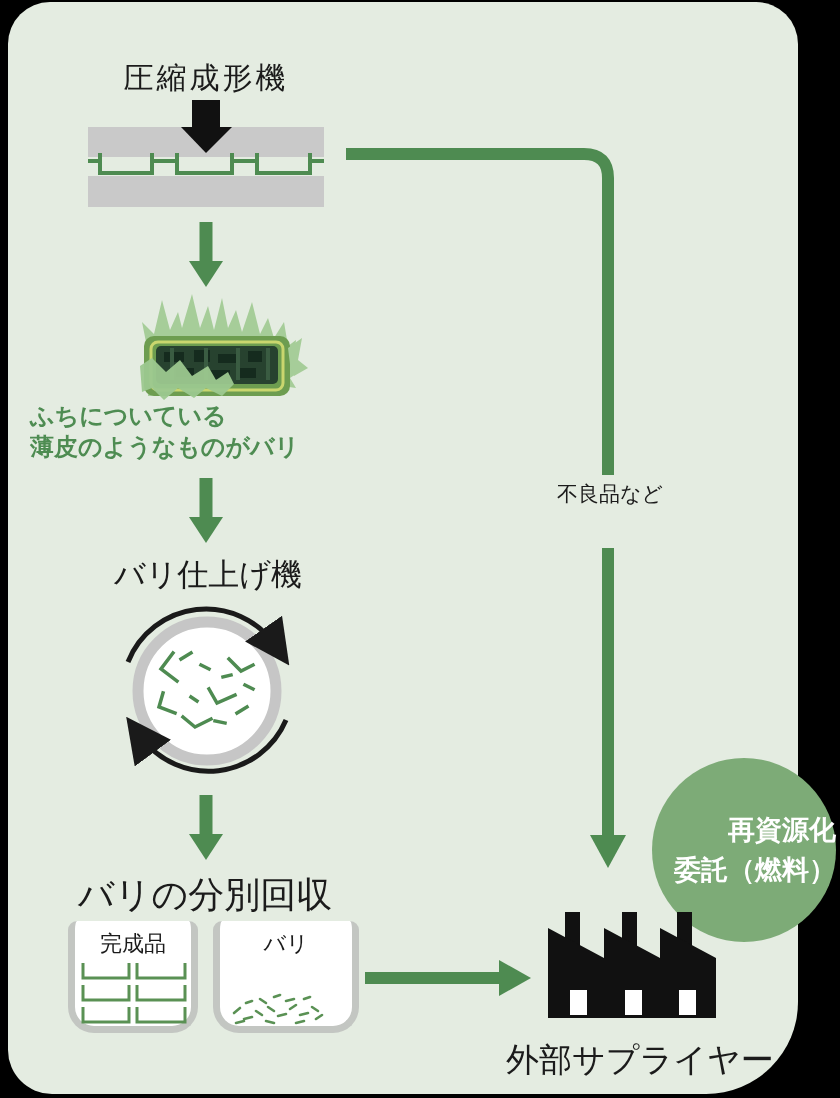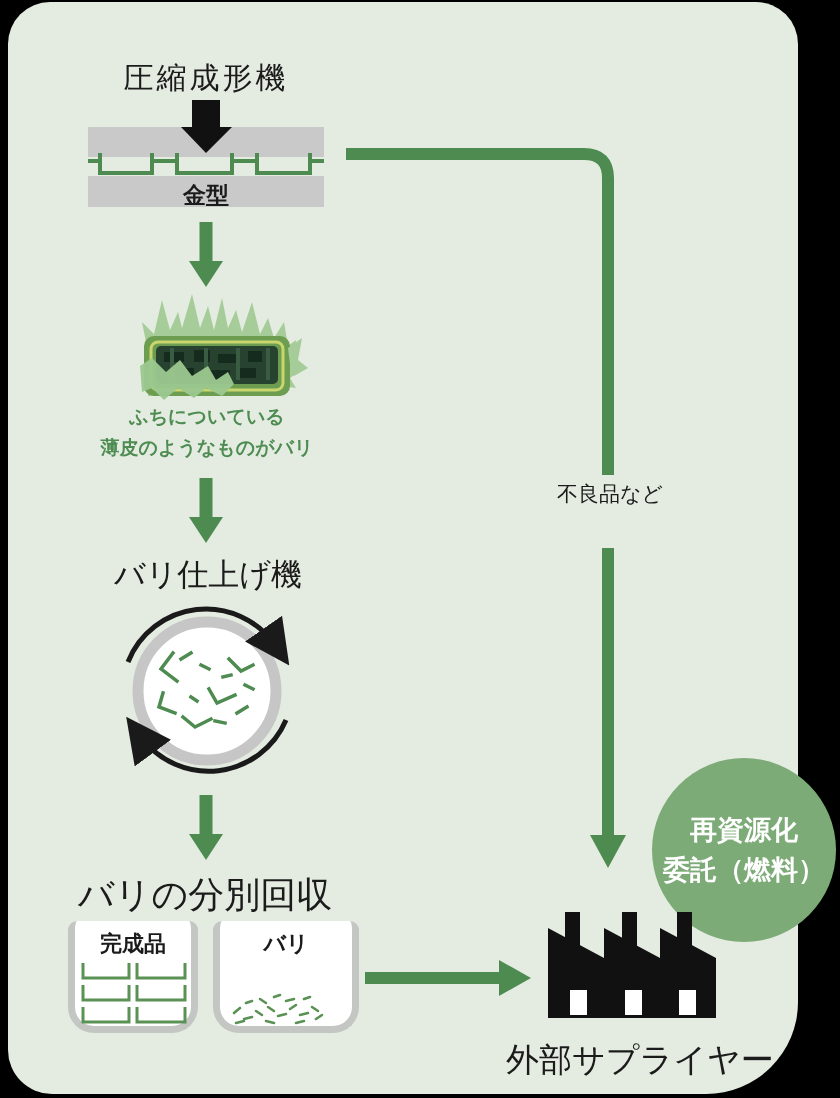--- a/index.html
+++ b/index.html
@@ -9,57 +9,56 @@
   }
   .panel{
     position:absolute;left:8px;top:2px;width:790px;height:1092px;
     background:#e4ece1;border-radius:42px 42px 92px 44px;
   }
   .abs{position:absolute;}
   .heading{font-weight:normal;color:#1b1b1b;text-align:center;white-space:nowrap;}
   .title-main{left:36px;top:58px;width:340px;font-size:30px;letter-spacing:3px;}
   .mold-label{left:146px;top:180px;width:120px;font-size:23px;text-align:center;font-weight:bold;color:#1b1b1b;}
   .caption-green{
-    left:30px;top:401px;width:354px;text-align:center;
-    color:#4e8c52;font-weight:bold;font-size:19px;line-height:31px;
+    left:30px;top:401px;width:354px;
+    color:#4e8c52;font-weight:bold;font-size:24px;line-height:31px;
   }
   .finisher-title{left:36px;top:554px;width:344px;font-size:31px;}
   .separation-title{left:36px;top:871px;width:338px;font-size:36px;}
   .reject-label{left:520px;top:480px;width:180px;font-size:21px;}
   .supplier-label{left:506px;top:1038px;width:262px;font-size:33px;}
   .bin{
     position:absolute;top:921px;height:112px;background:#fff;box-sizing:border-box;
     border:7px solid #c3c6c2;border-top:none;border-radius:9px 9px 26px 26px;
   }
   .bin-finished{left:68px;width:130px;}
   .bin-burr{left:213px;width:146px;}
   .bin-label{position:absolute;top:8px;left:0;width:100%;text-align:center;
-    font-weight:bold;font-size:22px;color:#1b1b1b;}
+    font-weight:normal;font-size:22px;color:#1b1b1b;}
   .badge{
     left:652px;top:758px;width:184px;height:184px;border-radius:50%;
     background:#7dab77;color:#ffffff;font-weight:bold;font-size:27px;line-height:40px;
-    text-align:center;box-sizing:border-box;padding-top:52px;z-index:3;
+    text-align:right;box-sizing:border-box;padding-top:52px;z-index:3;
   }
   .z2{z-index:2;} .z4{z-index:4;}
   svg{display:block;}
 </style>
 </head>
 <body>
 
 <div class="stage">
   <div class="panel"></div>
 
   <div class="abs heading title-main">圧縮成形機</div>
 
   <svg class="abs" style="left:85px;top:123px;" width="242" height="86" viewBox="0 0 242 86">
     <rect x="3" y="4" width="236" height="30" fill="#c9c9c9"></rect>
     <rect x="3" y="53" width="236" height="31" fill="#c9c9c9"></rect>
     <path d="M3,38 H15 V30 V50 H67 V30 V38 H92 V30 V50 H147 V30 V38 H172 V30 V50 H225 V30 V38 H239" fill="none" stroke="#4e8b51" stroke-width="4"></path>
   </svg>
-  <div class="abs mold-label">金型</div>
 
   <svg class="abs z2" style="left:180px;top:100px;" width="53" height="54" viewBox="0 0 53 54">
     <rect x="12" y="0" width="28" height="29" fill="#111"></rect>
     <polygon points="1,27 52,27 26,53" fill="#111"></polygon>
   </svg>
 
   <svg class="abs" style="left:0;top:0;" width="840" height="1098" viewBox="0 0 840 1098" pointer-events="none">
     <path d="M346,154 H584 Q608,154 608,178 V475" fill="none" stroke="#4e8b51" stroke-width="12"></path>
     <path d="M608,548 V837" fill="none" stroke="#4e8b51" stroke-width="12"></path>
     <polygon points="590,835 626,835 608,868" fill="#4e8b51"></polygon>

